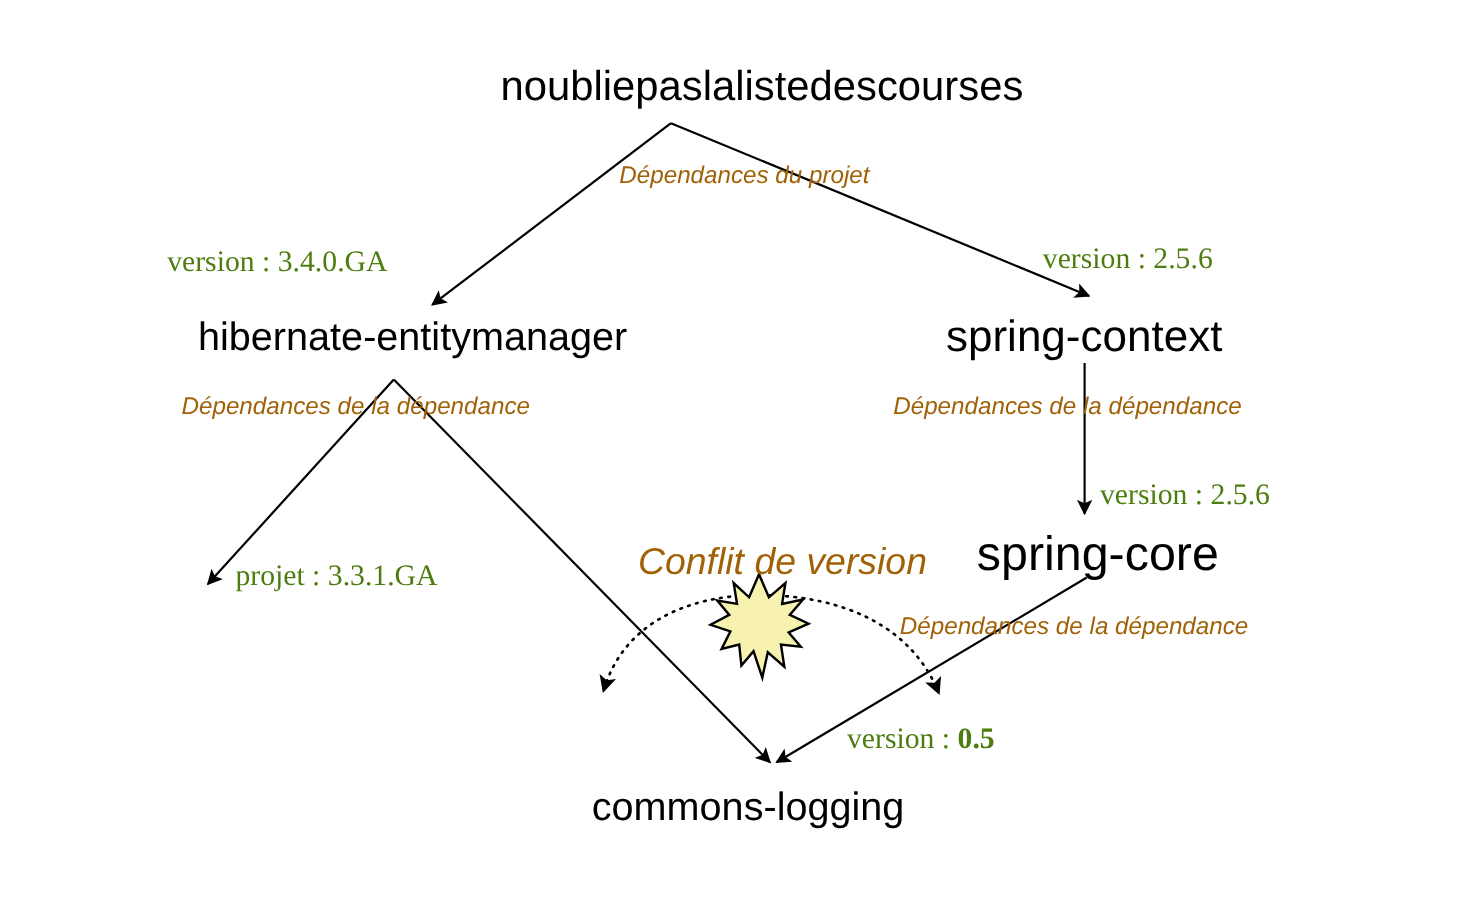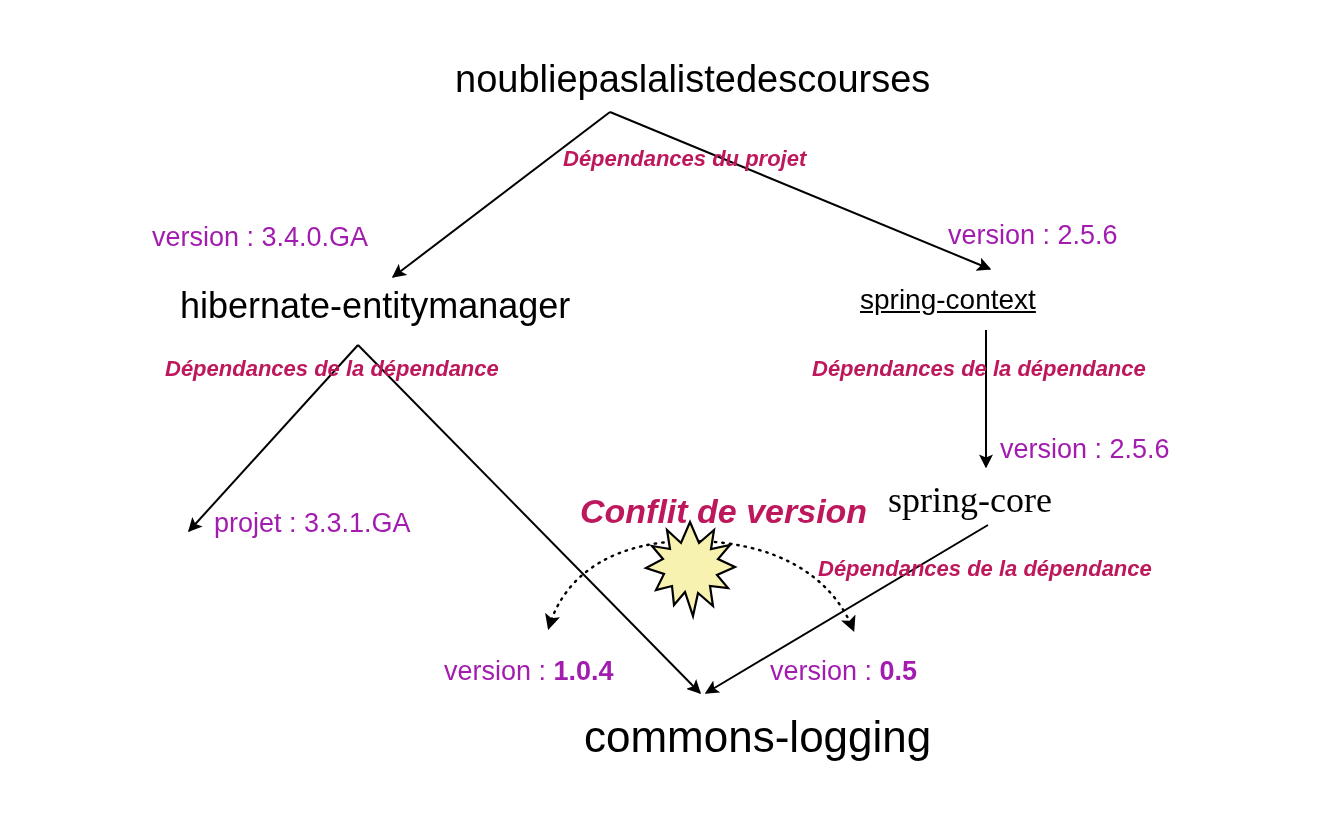--- a/index.html
+++ b/index.html
@@ -29,50 +29,50 @@
   .node {
     position: absolute;
     white-space: nowrap;
     font-family: "Liberation Sans", sans-serif;
     font-weight: 400;
     color: #000000;
     line-height: 1;
   }
   .node-root   { font-size: 38px; left: 455px; top: 60px; }
   .node-hem    { font-size: 36px; left: 180px; top: 288px; }
-  .node-sctx   { font-size: 28px; left: 860px; top: 286px; text-decoration: underline; }
+  .node-sctx   { font-size: 40px; left: 860px; top: 286px; }
   .node-hcore  { font-size: 36px; left: 58px;  top: 553px; }
-  .node-score  { font-size: 36px; left: 888px; top: 482px; font-family: Liberation Serif, serif; }
-  .node-clog   { font-size: 44px; left: 538px; top: 715px; margin-left: 46px; }
+  .node-score  { font-size: 44px; left: 888px; top: 482px; }
+  .node-clog   { font-size: 36px; left: 538px; top: 715px; }
 
   .vlabel {
     position: absolute;
     white-space: nowrap;
-    font-family: Liberation Sans, sans-serif;
+    font-family: Liberation Serif, serif;
     font-size: 27px;
     font-weight: 400;
-    color: #a21caf;
+    color: #4d7c0f;
     line-height: 1;
   }
   .vlabel b { font-weight: 700; }
   .vl-hem    { left: 152px; top: 224px; }
   .vl-sctx   { left: 948px; top: 222px; }
   .vl-hcore  { left: 214px; top: 510px; }
   .vl-score  { left: 1000px; top: 436px; }
   .vl-clog-l { left: 444px; top: 658px; }
   .vl-clog-r { left: 770px; top: 658px; }
 
   .ilabel {
     position: absolute;
     white-space: nowrap;
     font-family: "Liberation Sans", sans-serif;
     font-style: italic;
     font-size: 22px;
-    font-weight: 700;
-    color: #be185d;
+    font-weight: 400;
+    color: #a16207;
     line-height: 1;
   }
   .il-root   { left: 563px; top: 148px; }
   .il-hem    { left: 165px; top: 358px; }
   .il-sctx   { left: 812px; top: 358px; }
   .il-score  { left: 818px; top: 558px; }
   .il-conflit{ left: 580px; top: 494px; font-size: 34px; }
 </style>
 </head>
 <body>
@@ -115,21 +115,20 @@
   <div class="node node-root">noubliepaslalistedescourses</div>
   <div class="node node-sctx">spring-context</div>
   <div class="node node-score">spring-core</div>
   <div class="node node-clog">commons-logging</div>
 
   <div class="vlabel vl-hem">version : 3.4.0.GA</div>
   <div class="vlabel vl-sctx">version : 2.5.6</div>
   <div class="vlabel vl-hcore">projet : 3.3.1.GA</div>
   <div class="vlabel vl-score">version : 2.5.6</div>
 
-  <div class="vlabel vl-clog-l"><span>version : </span><b>1.0.4</b></div>
 
   <div class="vlabel vl-clog-r"><span>version : </span><b>0.5</b></div>
 
   <div class="ilabel il-root">Dépendances du projet</div>
   <div class="ilabel il-hem">Dépendances de la dépendance</div>
   <div class="ilabel il-sctx">Dépendances de la dépendance</div>
   <div class="ilabel il-score">Dépendances de la dépendance</div>
   <div class="ilabel il-conflit">Conflit de version</div>
 
 </div>

